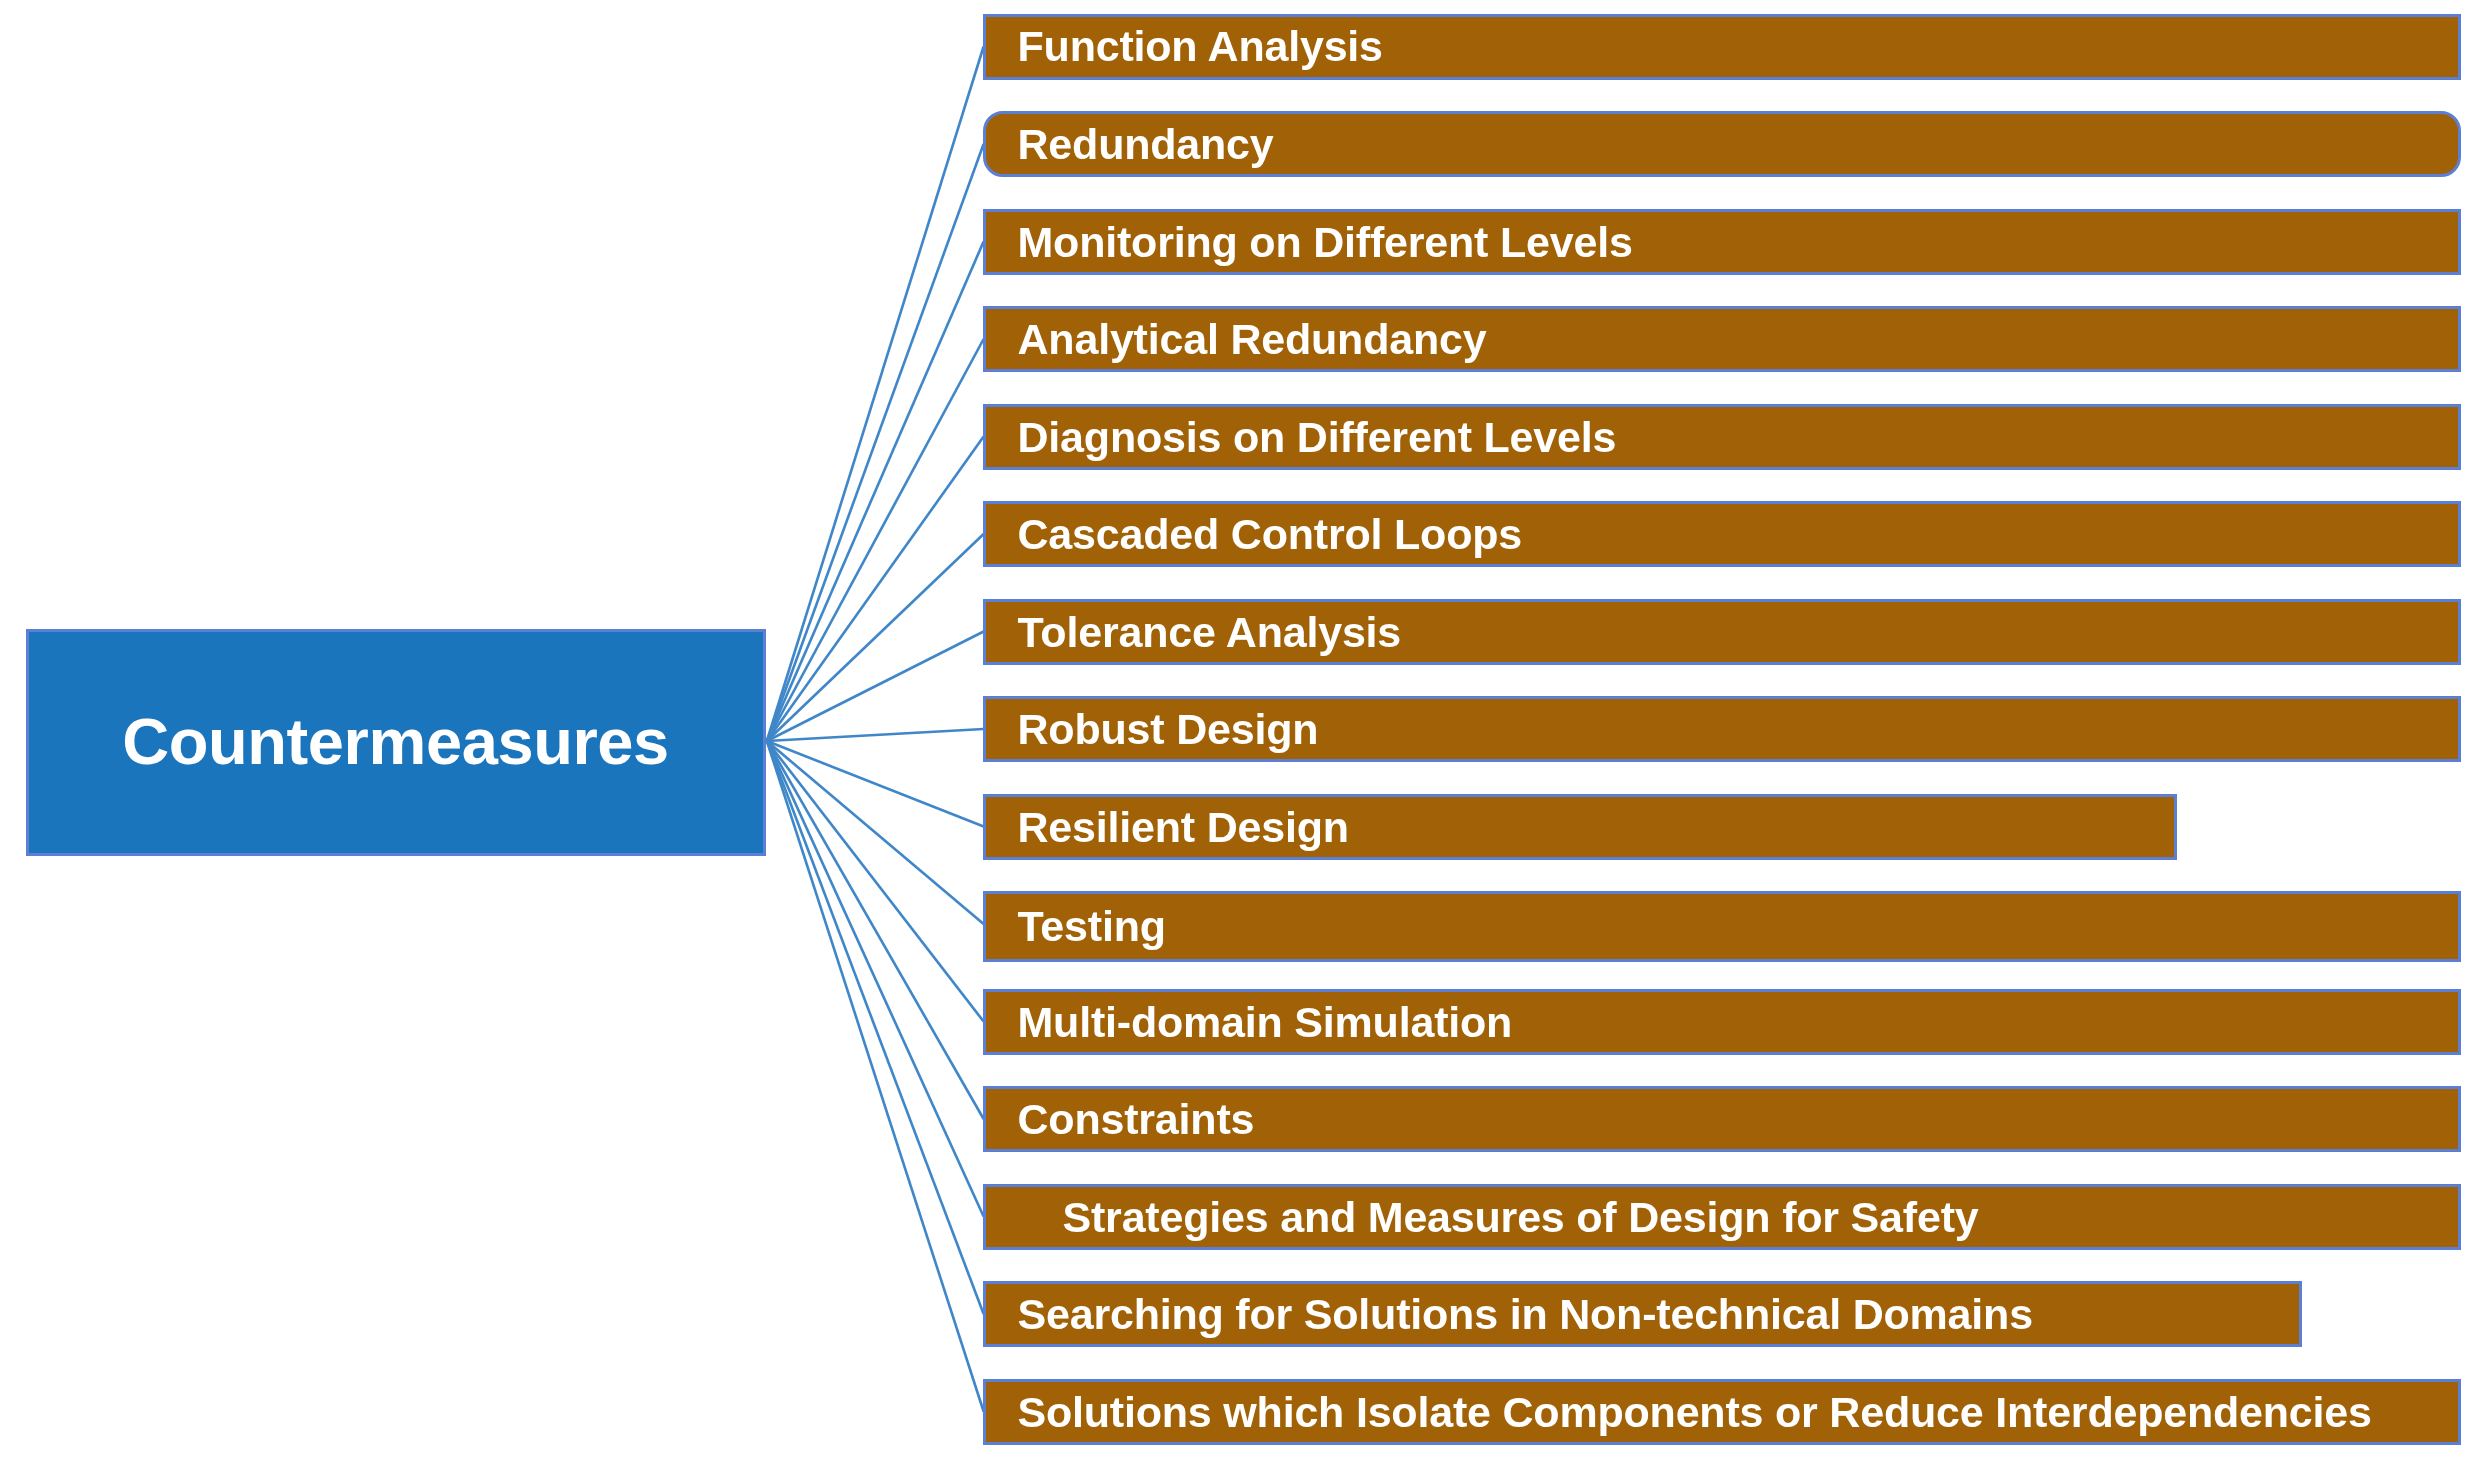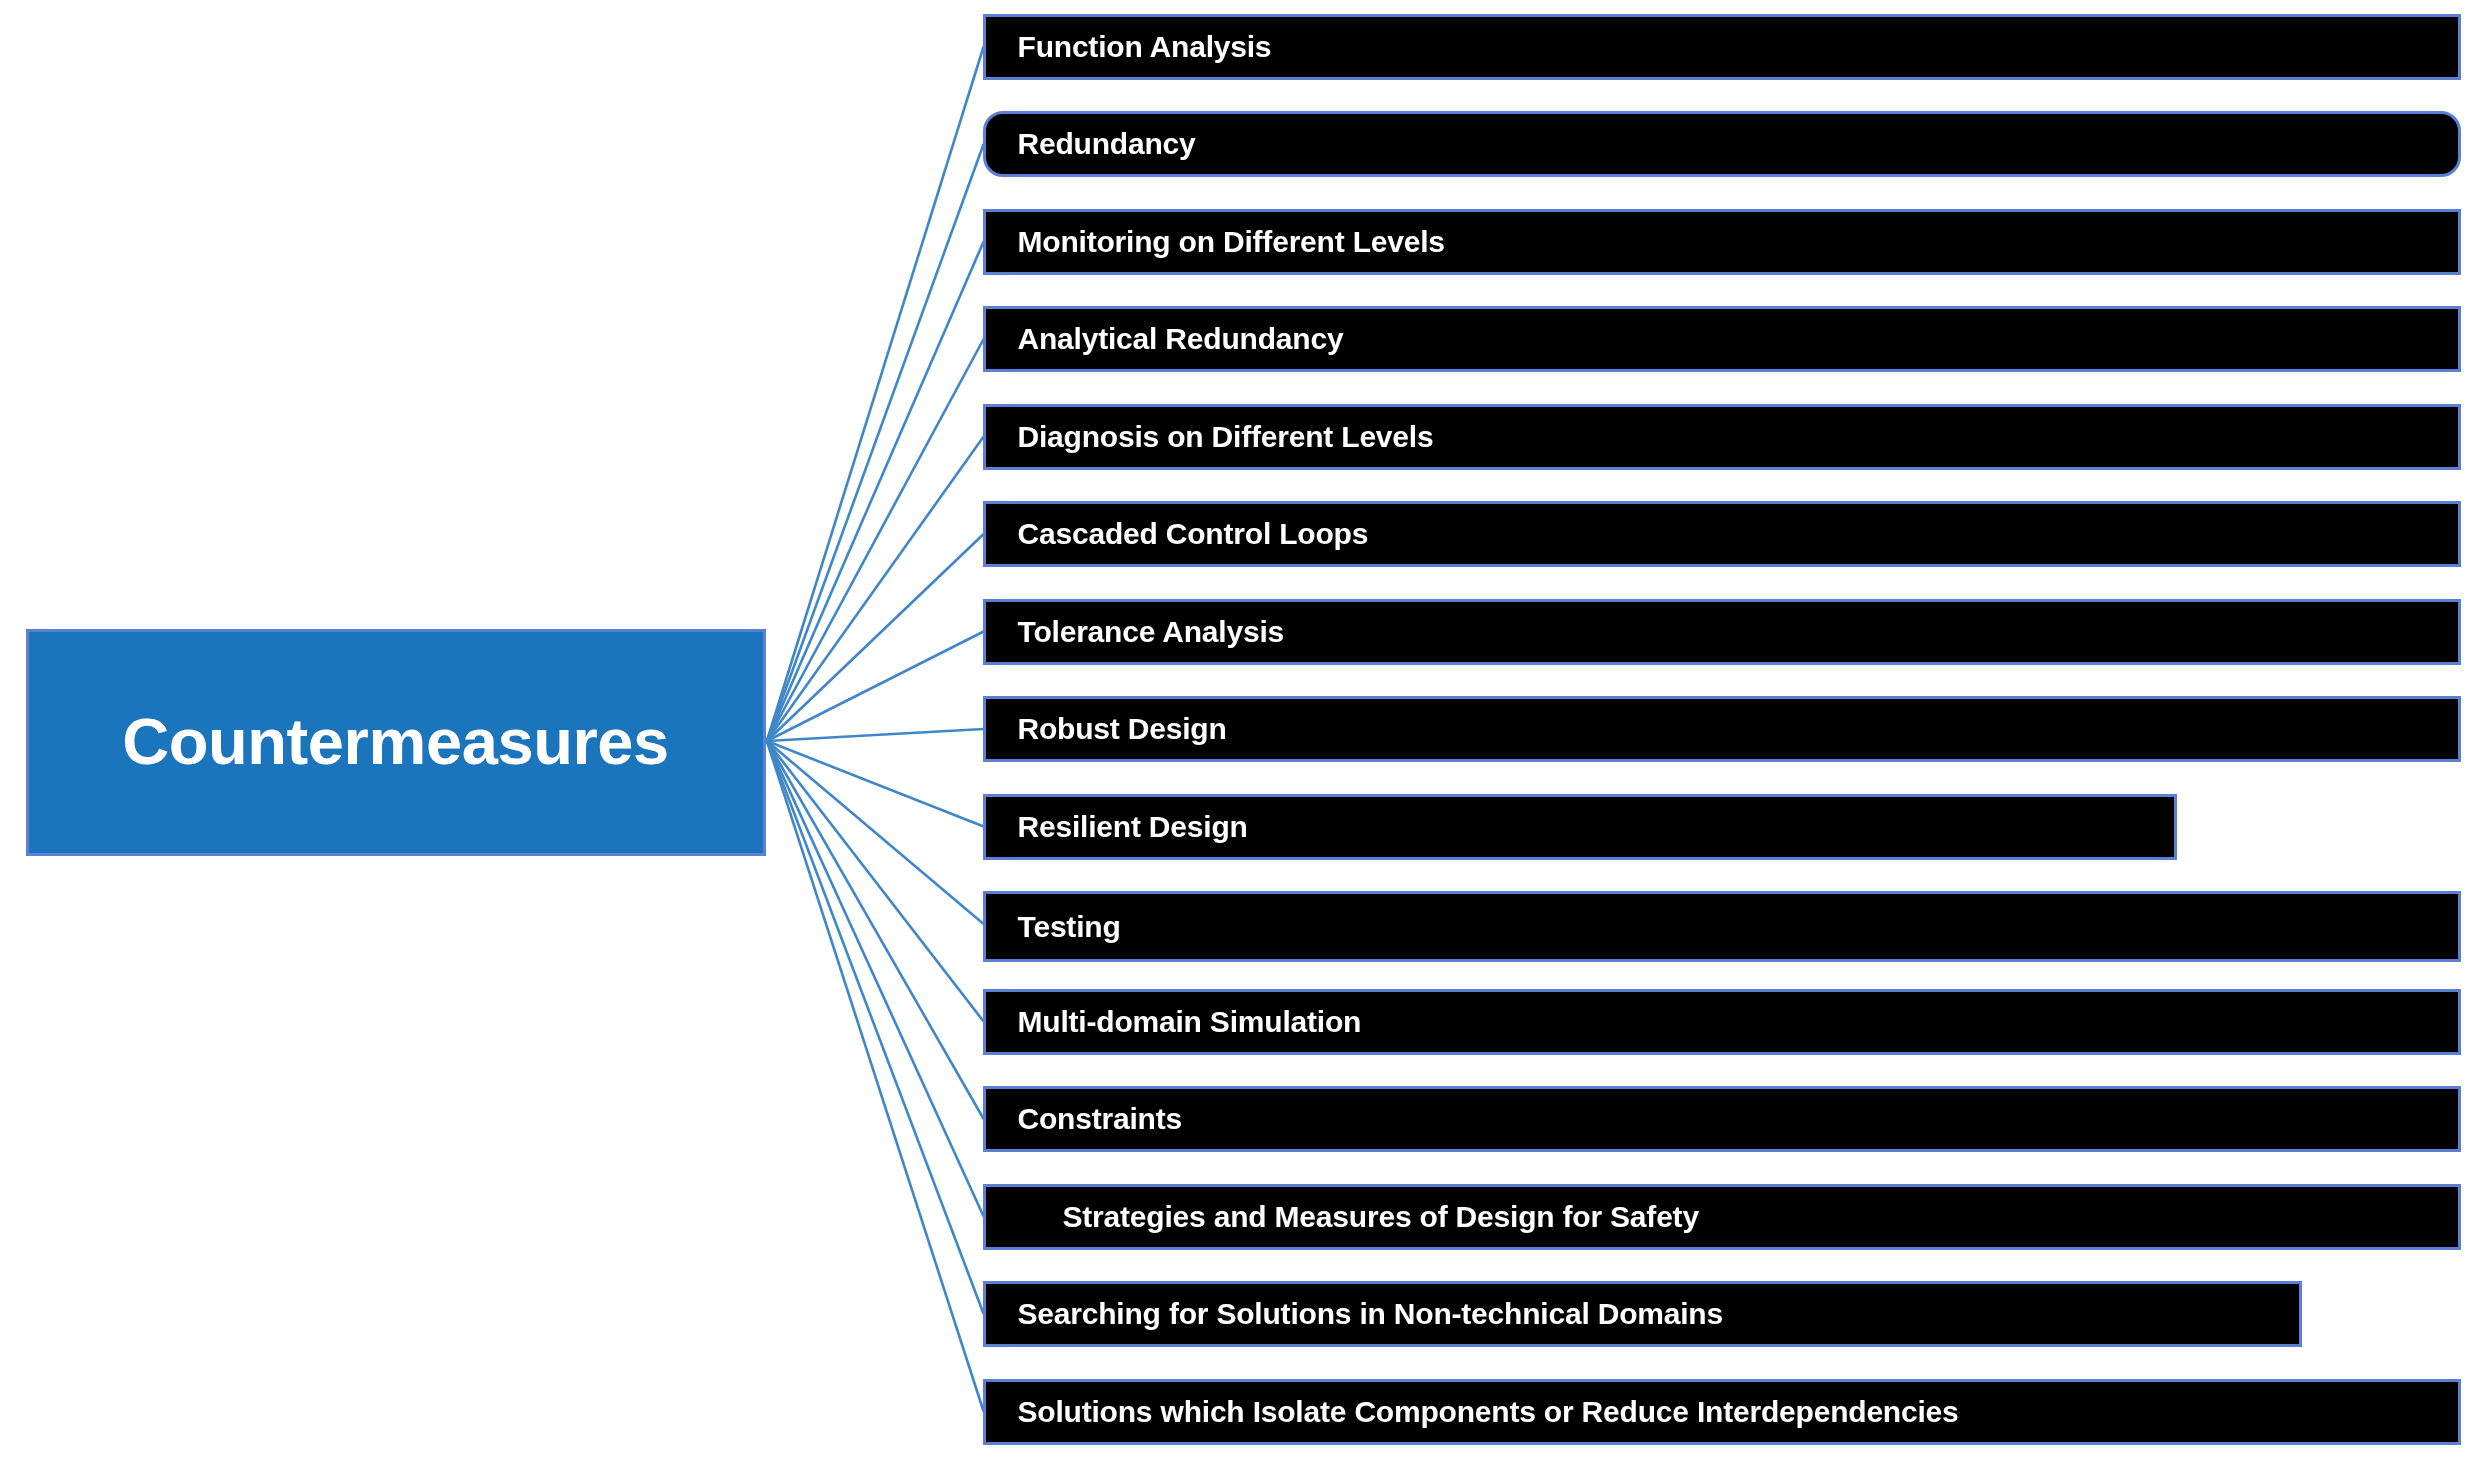--- a/index.html
+++ b/index.html
@@ -50,27 +50,27 @@
     top: 0;
     width: 2475px;
     height: 1479px;
     pointer-events: none;
   }
 
   
   .branch {
     position: absolute;
     box-sizing: border-box;
-    background: #000000;
+    background: #a16207;
     border: 3.8px solid #5b7fd4;
     display: flex;
     align-items: center;
     color: #ffffff;
     font-weight: bold;
-    font-size: 30px;
+    font-size: 43px;
     letter-spacing: -0.2px;
     white-space: nowrap;
     overflow: hidden;
   }
   .branch .branch-label {
     display: block;
     padding-left: 31.5px;
   }
 </style>
 </head>

